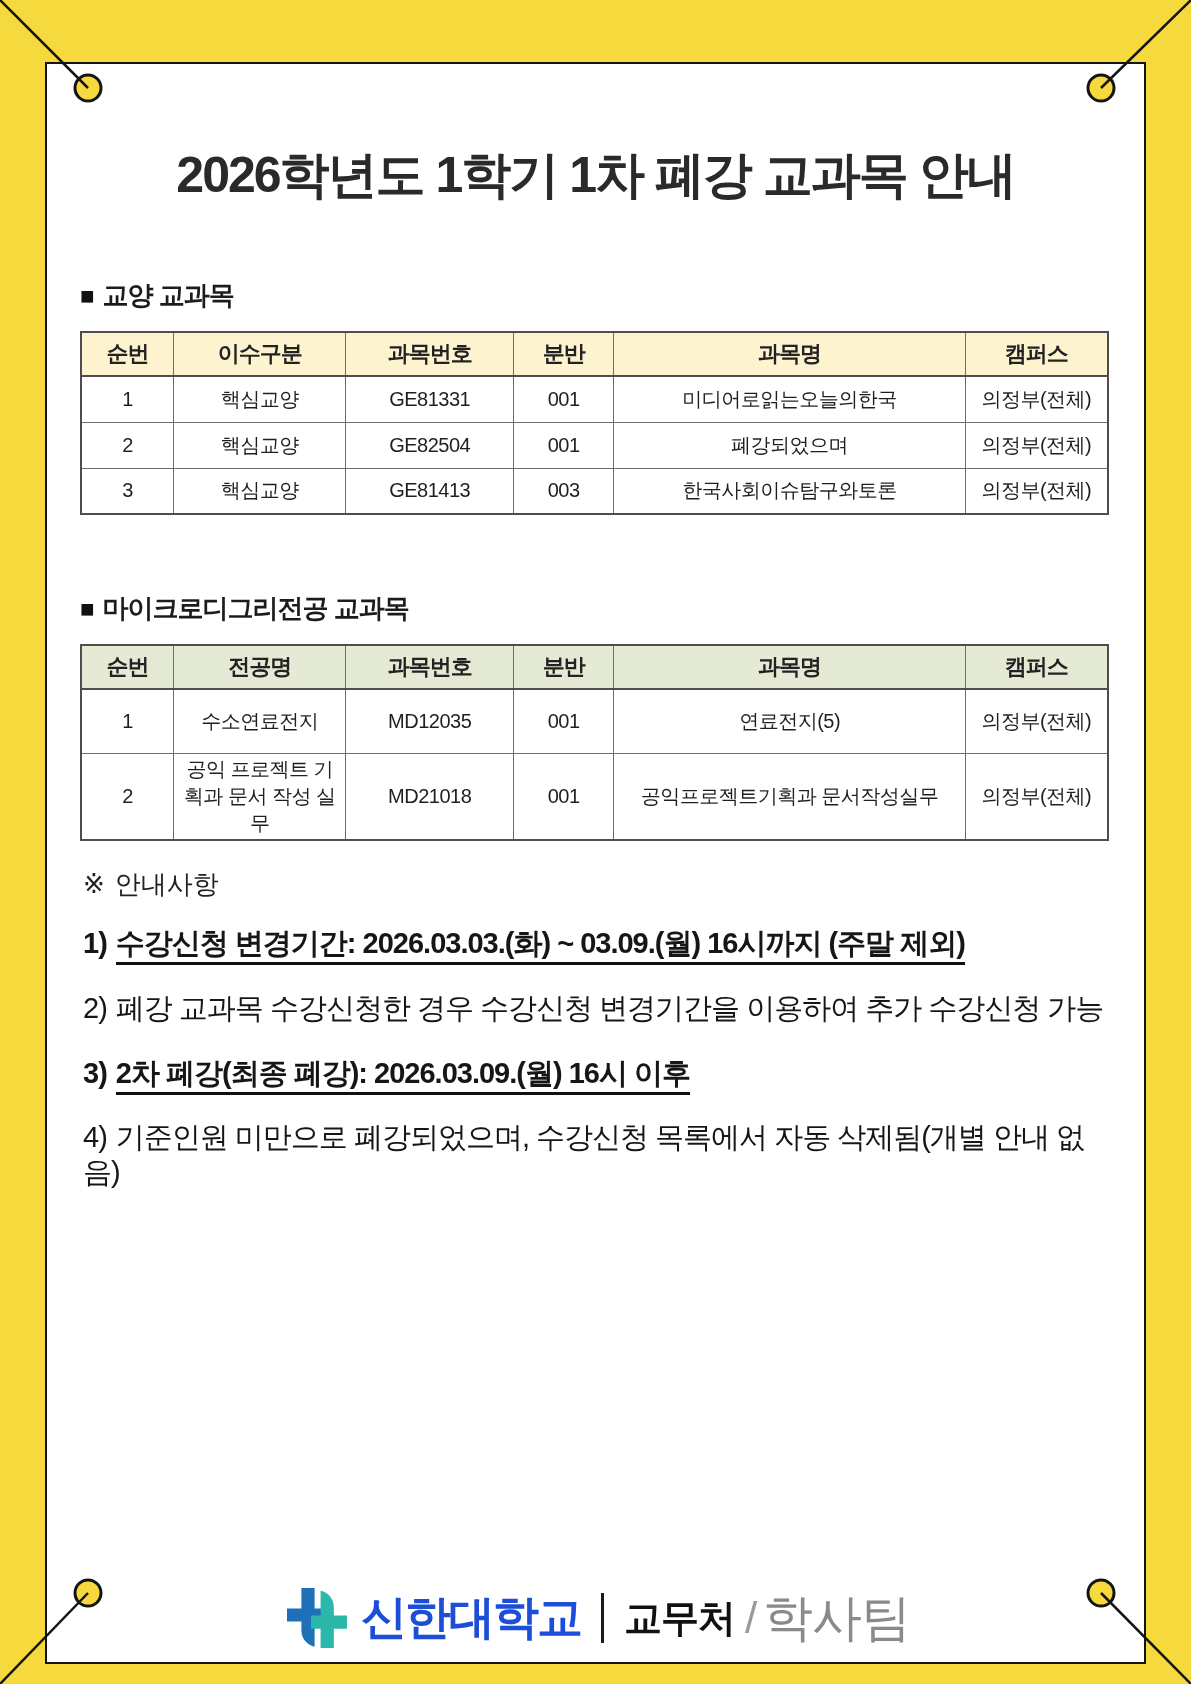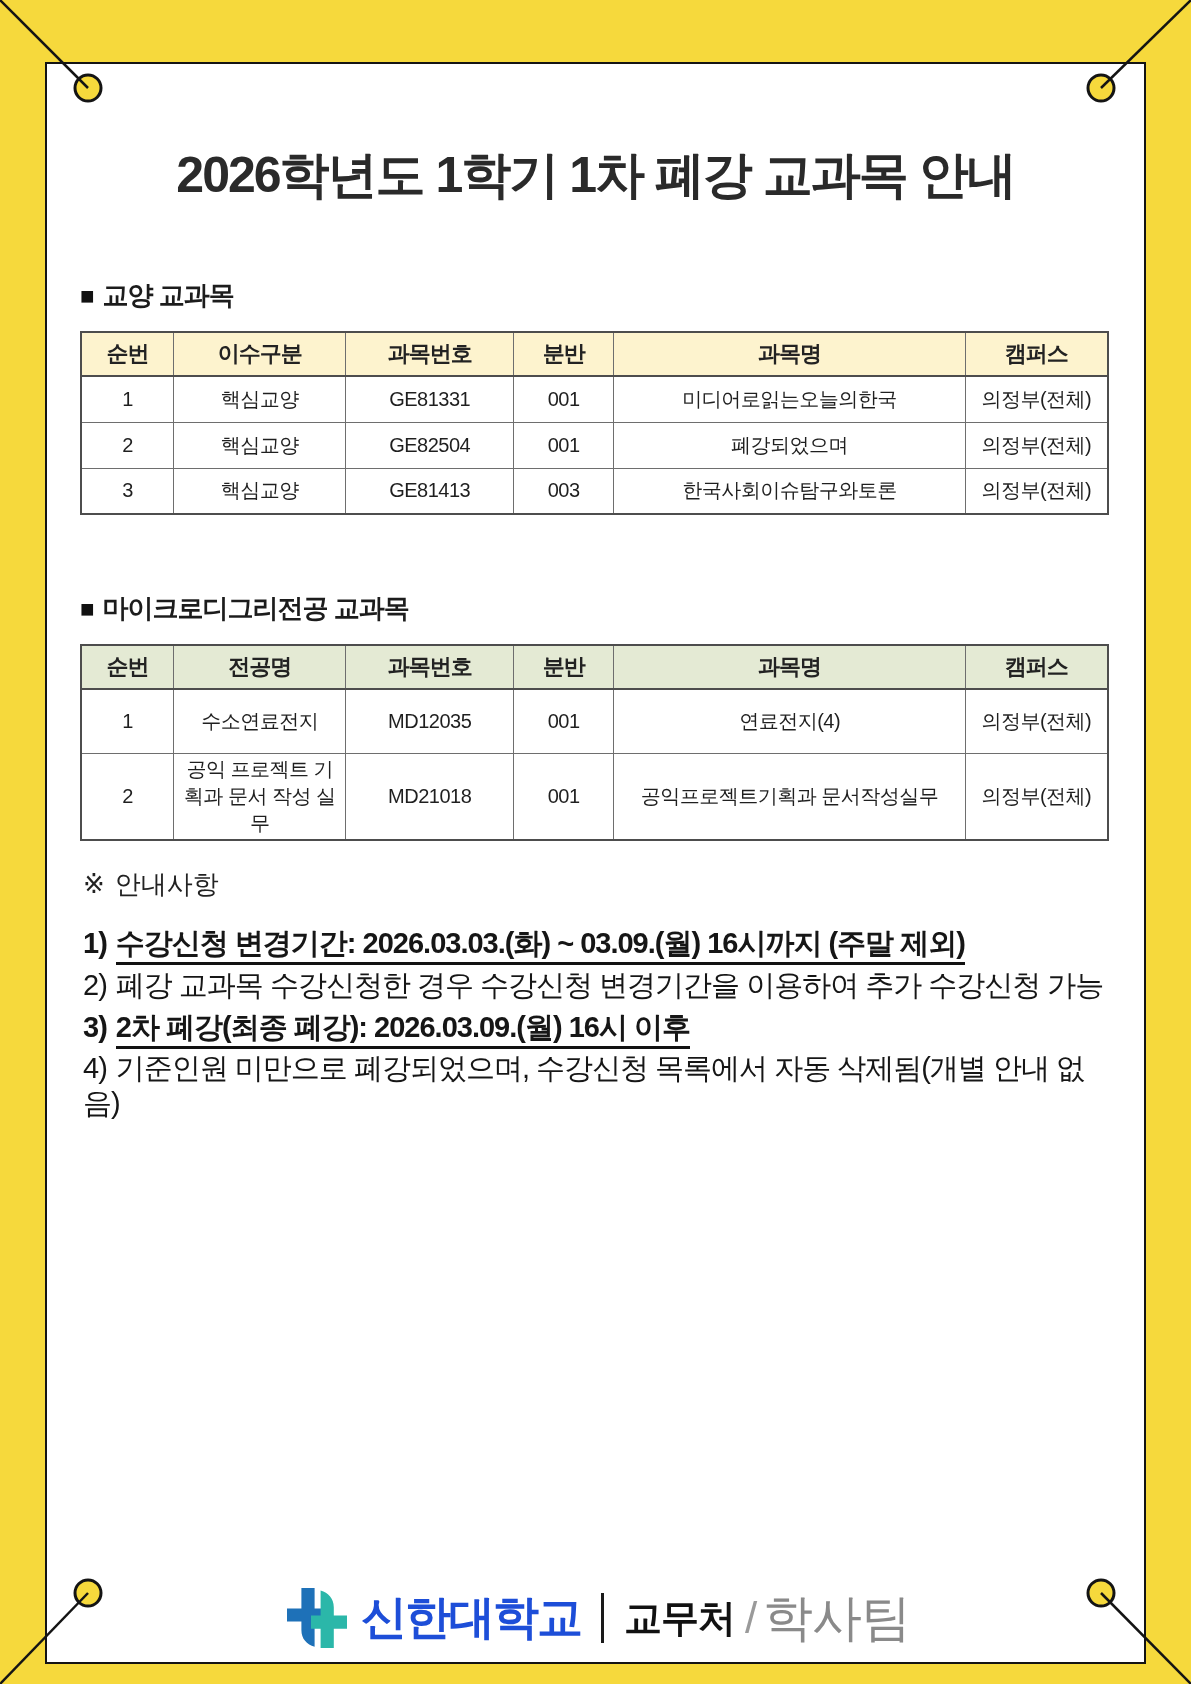--- a/index.html
+++ b/index.html
@@ -85,21 +85,21 @@
     font-size: 26px;
     font-weight: 400;
     color: #222;
     margin-bottom: 24px;
     display: flex; align-items: center;
   }
   .notice-heading .marker { margin-right: 10px; font-size: 26px; }
   .notice-item {
     font-size: 29px;
     line-height: 1.2;
-    margin-bottom: 7px;
+    margin-bottom: 30px;
     letter-spacing: -1px;
     color: #161616;
   }
   .notice-item .num { display: inline-block; margin-right: 9px; }
   .notice-item.em { font-weight: 800; }
   .notice-item.rg { font-weight: 400; }
   .notice-item.em .txt {
     border-bottom: 3px solid #111;
     padding-bottom: 3px;
   }
@@ -210,21 +210,21 @@
             <th>과목명</th>
             <th>캠퍼스</th>
           </tr>
         </thead>
         <tbody>
           <tr>
             <td>1</td>
             <td>수소연료전지</td>
             <td>MD12035</td>
             <td>001</td>
-            <td>연료전지(4)</td>
+            <td>연료전지(5)</td>
             <td>의정부(전체)</td>
           </tr>
           <tr>
             <td>2</td>
             <td class="small">공익 프로젝트 기획과 문서 작성 실무</td>
             <td>MD21018</td>
             <td>001</td>
             <td>공익프로젝트기획과 문서작성실무</td>
             <td>의정부(전체)</td>
           </tr>

